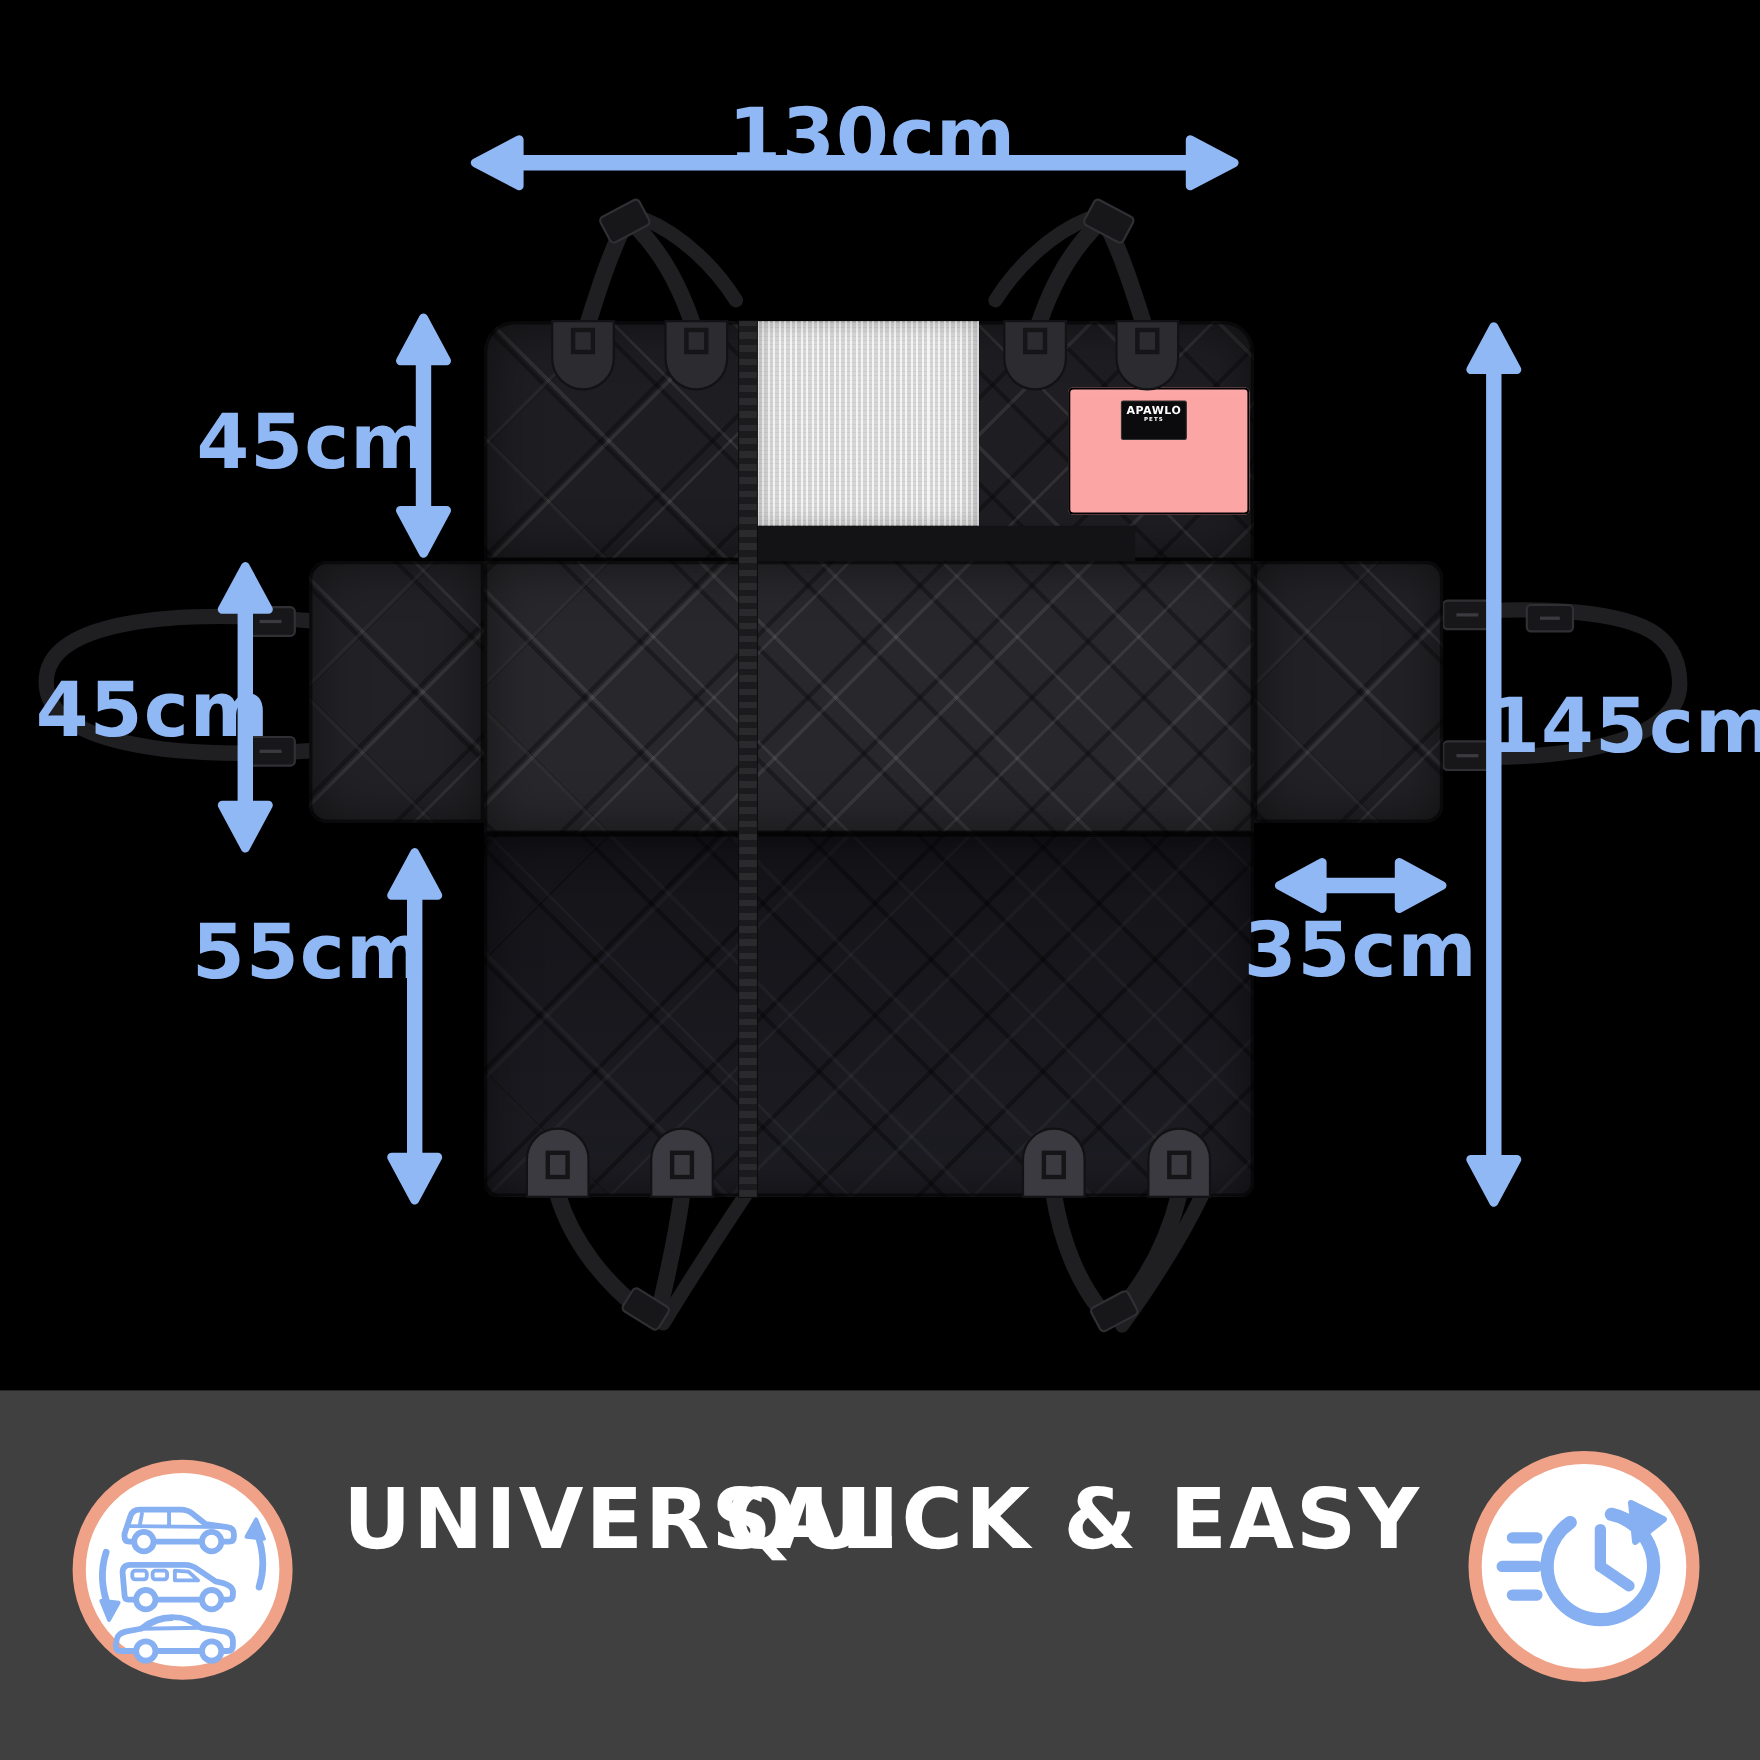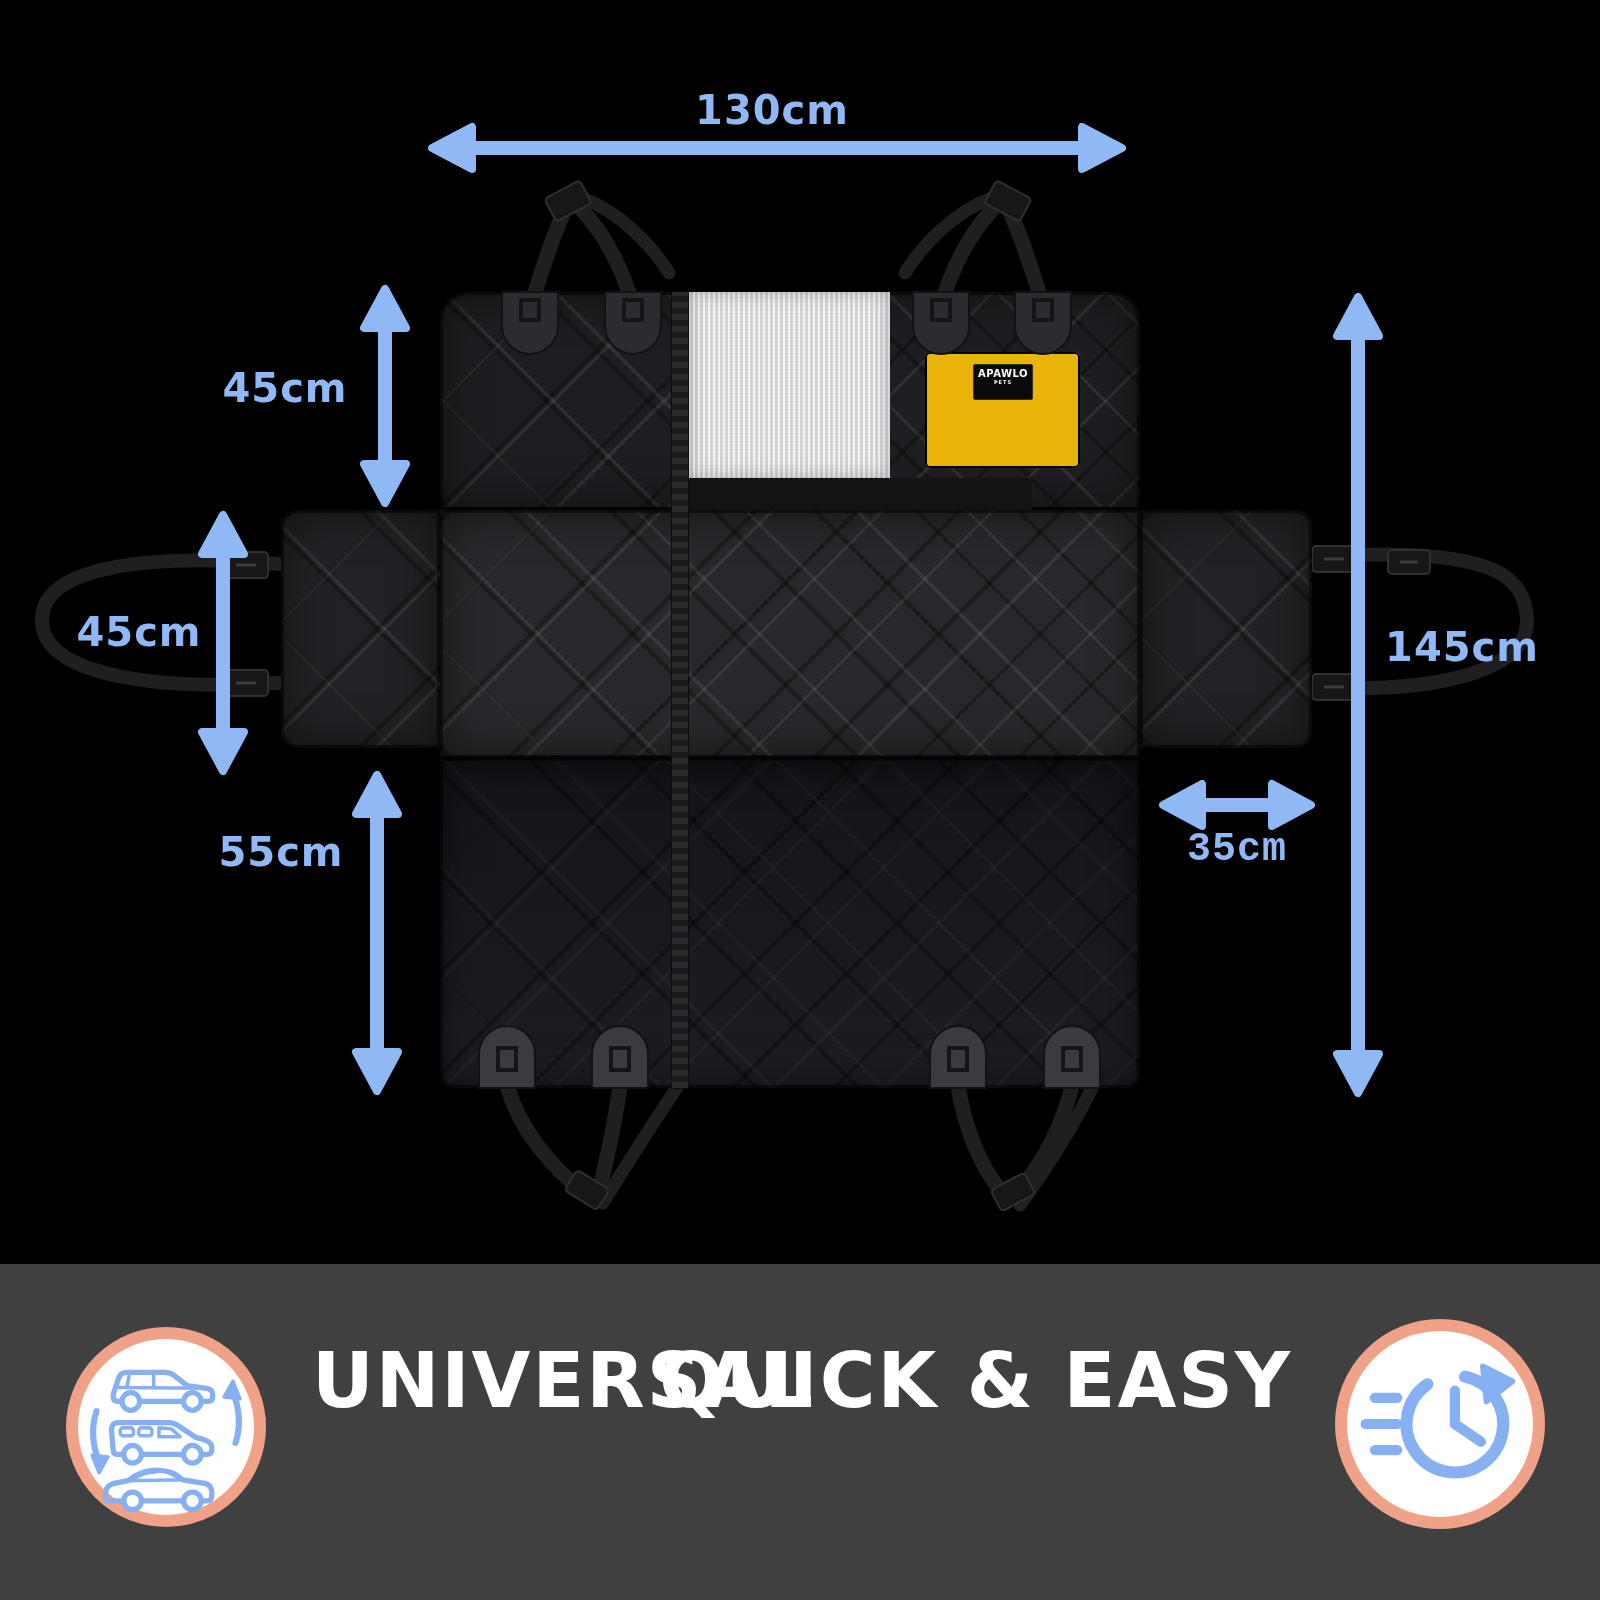--- a/index.html
+++ b/index.html
@@ -31,21 +31,21 @@
 
   .mesh{
     background-color:#d6d6d6;
     background-image:
       repeating-linear-gradient(90deg, rgba(255,255,255,0.75) 0 2px, rgba(255,255,255,0) 2px 5px),
       repeating-linear-gradient(0deg, rgba(0,0,0,0.05) 0 1px, rgba(0,0,0,0) 1px 4px);
     box-shadow: inset 0 0 18px rgba(0,0,0,0.25);
   }
 
   .dim-label{
-    color:#90B8F5;font-size:40px;font-weight:bold;letter-spacing:1px;
+    color:#90B8F5;font-size:69px;font-weight:bold;letter-spacing:1px;
     text-align:center;width:220px;line-height:1;
   }
   .banner-text{
     color:#fff;font-size:76px;font-weight:800;letter-spacing:2px;line-height:1.23;
   }
   .circle-badge{
     background:#fff;border:12px solid #EFA287;border-radius:50%;
   }
   .brand-tag{
     background:#0b0b0d;border:1px solid #333;border-radius:2px;
@@ -111,22 +111,22 @@
   <div class="abs seam" style="left:281px;top:507px;width:1031px;height:3px;"></div>
   <div class="abs seam" style="left:440px;top:756px;width:700px;height:3px;"></div>
 
   <div class="abs mesh" style="left:688px;top:292px;width:202px;height:186px;"></div>
   <div class="abs" style="left:676px;top:478px;width:356px;height:32px;background:#131315;"></div>
 
   <div class="abs" style="left:672px;top:292px;width:16px;height:796px;background:#1b1b1d;
               background-image:repeating-linear-gradient(0deg,#2a2a2d 0 6px,#1b1b1d 6px 12px);
               box-shadow:0 0 0 1px #0c0c0d;"></div>
 
-  <div class="abs" style="left:925px;top:352px;width:155px;height:116px;background:#eab308;border-radius:5px;
-              box-shadow:inset 0 0 0 2px #000, inset 0 6px 10px rgba(255,255,255,0.04);">
+  <div class="abs" style="left:971px;top:352px;width:155px;height:116px;background:#fca5a5;border-radius:5px;
+              box-shadow:inset 0 0 0 2px #000, inset 0 6px 10px rgba(255,255,255,0.04);padding-left:10px;">
     <div class="brand-tag" style="position:absolute;left:48px;top:12px;width:58px;height:30px;">
       <div style="font-size:10px;font-weight:bold;letter-spacing:0.5px;">APAWLO</div>
       <div style="font-size:5px;font-weight:bold;letter-spacing:1px;">PETS</div>
     </div>
   </div>
 
   <svg class="abs" style="left:0;top:0;" width="1600" height="1600" viewBox="0 0 1600 1600">
     <g fill="#2b2b30" stroke="#121214" stroke-width="2">
       <path d="M502,292 h56 v34 a28,28 0 0 1 -56,0 z"></path>
       <path d="M605,292 h56 v34 a28,28 0 0 1 -56,0 z"></path>
@@ -188,21 +188,21 @@
         <polygon points="1311,805 1272,784 1272,826" stroke-width="8"></polygon>
       </g>
     </g>
   </svg>
 
   <div class="abs dim-label" style="left:662px;top:90px;">130cm</div>
   <div class="abs dim-label" style="left:175px;top:368px;">45cm</div>
   <div class="abs dim-label" style="left:29px;top:612px;">45cm</div>
   <div class="abs dim-label" style="left:171px;top:832px;">55cm</div>
   <div class="abs dim-label" style="left:1352px;top:612px;margin-top:15px;">145cm</div>
-  <div class="abs dim-label" style="left:1127px;top:830px;font-family:Liberation Mono, monospace;">35cm</div>
+  <div class="abs dim-label" style="left:1127px;top:830px;">35cm</div>
 
   <div class="abs" style="left:0;top:1264px;width:1600px;height:336px;background:#404040;">
 
     <div class="abs circle-badge" style="left:66px;top:1327px;width:176px;height:176px;position:absolute;left:66px;top:63px;">
       <svg width="176" height="176" viewBox="0 0 200 200">
         <g fill="none" stroke="#86B0F1" stroke-width="6" stroke-linejoin="round" stroke-linecap="round">
 
           <path d="M40,63 L46,45 Q48,38 56,38 L98,38 Q105,38 110,42 L124,53 L146,56 Q153,57 153,63 L153,66 Q153,71 148,71 L45,71 Q40,71 40,66 Z"></path>
           <path d="M58,42 L56,53 M86,40 L86,53 M112,44 L124,53 M46,55 L146,56" stroke-width="4"></path>
           <circle cx="60" cy="71" r="10" fill="#fff"></circle>

